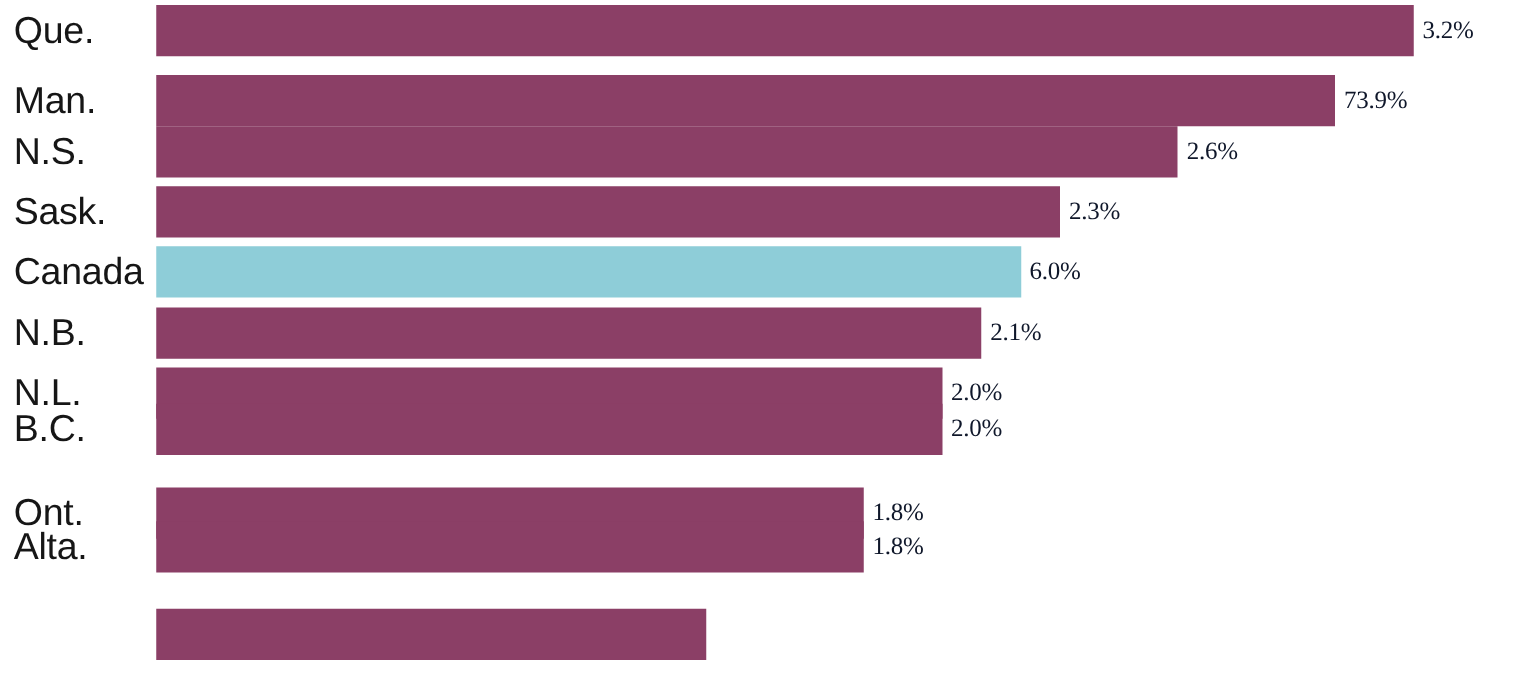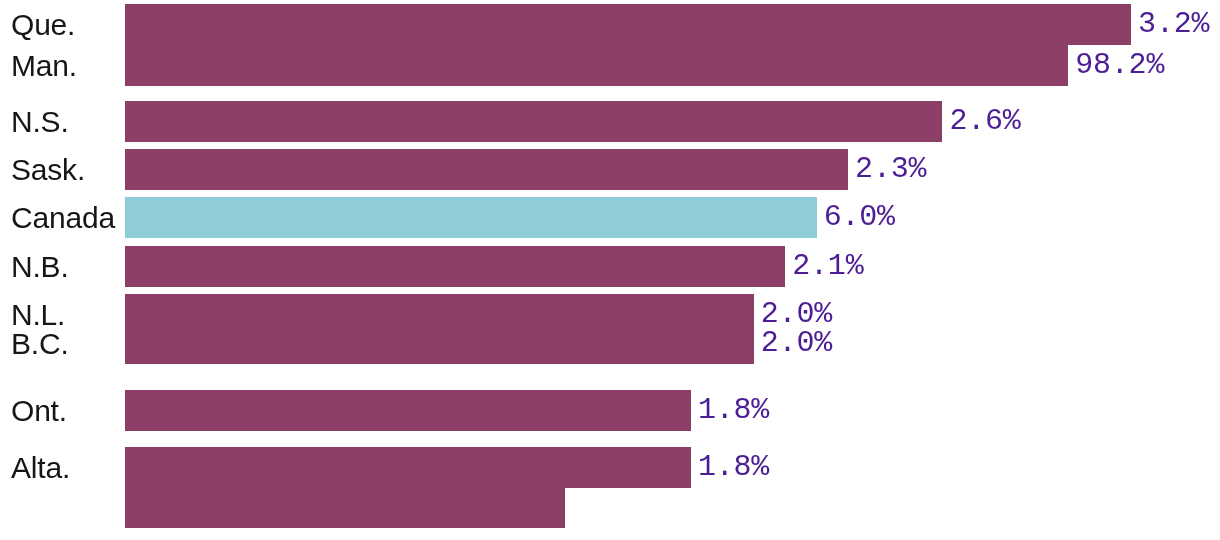--- a/index.html
+++ b/index.html
@@ -51,47 +51,47 @@
     align-items: center;
   }
   .bar {
     height: 41px;
     background: #8b3f66;
   }
   .bar.highlight {
     background: #8ecdd8;
   }
   .value-label {
-    font-size: 30px;
+    font-size: 20px;
     line-height: 41px;
-    color: #4c1d95;
+    color: #0f172a;
     margin-left: 7px;
     white-space: nowrap;
-    font-family: Liberation Mono, monospace;
+    font-family: Liberation Serif, serif;
     font-stretch: condensed;
     letter-spacing: -0.2px;
   }
 </style>
 </head>
 <body>
 
 <div id="chart-root">
   <div id="rows">
       <div class="bar-row" style="top: 4px;">
         <div class="cat-label">Que.</div>
         <div class="bar-track">
           <div class="bar" style="width: 1006.08px; background: rgb(139, 63, 102);"></div>
           <div class="value-label">3.2%</div>
         </div>
       </div>
-      <div class="bar-row" style="top: 45px;">
+      <div class="bar-row" style="top: 60px;">
         <div class="cat-label">Man.</div>
         <div class="bar-track">
           <div class="bar" style="width: 943.2px; background: rgb(139, 63, 102);"></div>
-          <div class="value-label">98.2%</div>
+          <div class="value-label">73.9%</div>
         </div>
       </div>
       <div class="bar-row" style="top: 100.6px;">
         <div class="cat-label">N.S.</div>
         <div class="bar-track">
           <div class="bar" style="width: 817.44px; background: rgb(139, 63, 102);"></div>
           <div class="value-label">2.6%</div>
         </div>
       </div>
       <div class="bar-row" style="top: 148.9px;">
@@ -129,21 +129,21 @@
           <div class="value-label">2.0%</div>
         </div>
       </div>
       <div class="bar-row" style="top: 390.4px; padding-left: 41px;">
         <div class="cat-label">Ont.</div>
         <div class="bar-track">
           <div class="bar" style="width: 565.92px; background: rgb(139, 63, 102);"></div>
           <div class="value-label">1.8%</div>
         </div>
       </div>
-      <div class="bar-row" style="top: 447px; padding-left: 32px;">
+      <div class="bar-row" style="top: 417px; padding-left: 32px;">
         <div class="cat-label">Alta.</div>
         <div class="bar-track">
           <div class="bar" style="width: 565.92px; background: rgb(139, 63, 102);"></div>
           <div class="value-label">1.8%</div>
         </div>
       </div>
       <div class="bar-row" style="top: 487px;">
         <div class="bar-track">
           <div class="bar" style="width: 440.16px; background: rgb(139, 63, 102);"></div>
         </div>

